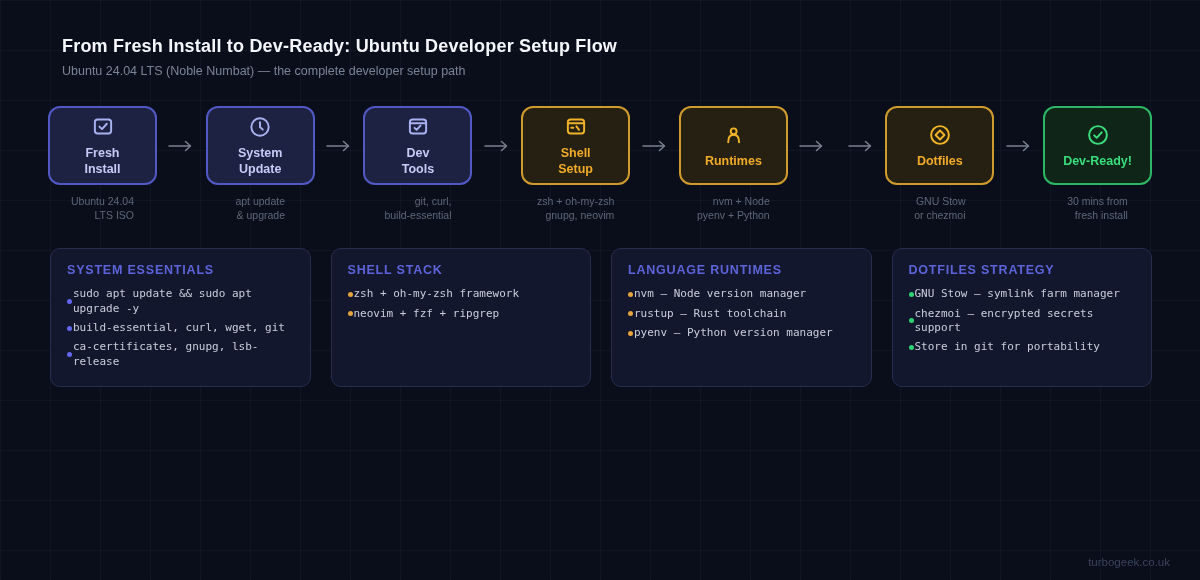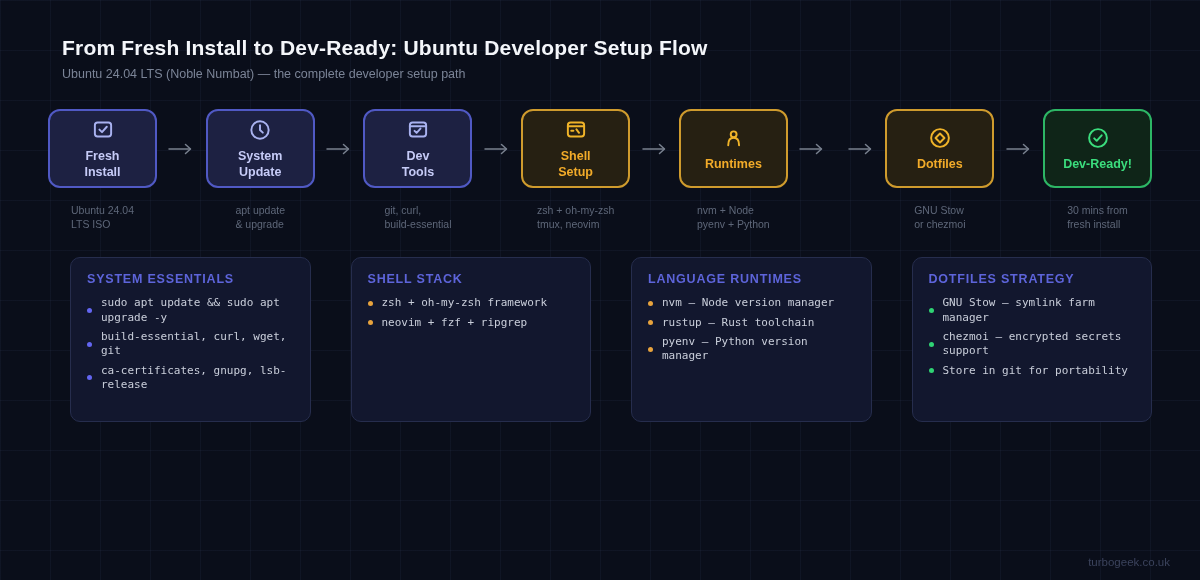--- a/index.html
+++ b/index.html
@@ -8,58 +8,58 @@
     font-family:"Liberation Sans", sans-serif;
     background-color:#0a0e1a;
     background-image:
       linear-gradient(rgba(100,122,182,0.07) 1px, transparent 1px),
       linear-gradient(90deg, rgba(100,122,182,0.07) 1px, transparent 1px);
     background-size:50px 50px;
     position:relative;
     color:#e8eaf2;
   }
   .header { padding:36px 62px 0 62px; }
-  .title { font-size:21px; font-weight:bold; color:#f4f6fa; letter-spacing:0.2px; }
+  .title { font-size:18px; font-weight:bold; color:#f4f6fa; letter-spacing:0.2px; }
   .subtitle { margin-top:7px; font-size:12.5px; color:#7b8497; }
 
   .flow { display:flex; align-items:flex-start; margin:28px 48px 0 48px; }
   .step { width:109px; flex:0 0 109px; display:flex; flex-direction:column; align-items:center; }
   .box {
     width:109px; height:79px; border-radius:12px;
     border:2px solid var(--bd); background:var(--bg);
     display:flex; flex-direction:column; align-items:center; justify-content:center;
     gap:6px;
   }
   .box svg { color:var(--icon); display:block; }
   .box .hole { fill:var(--bg); stroke:none; }
   .box-label {
     font-size:12.5px; font-weight:bold; color:var(--label);
     text-align:center; line-height:1.25; white-space:pre-line;
   }
   .caption {
-    margin-top:15px; font-size:10.5px; color:#5e6779; text-align:left;
+    margin-top:9px; font-size:10.5px; color:#5e6779; text-align:right;
     line-height:1.35; white-space:pre-line;
   }
   .arrow { flex:1 1 auto; height:79px; display:flex; align-items:center; justify-content:center; }
   .arrow svg { color:#79818f; }
 
   .theme-blue  { --bd:#5059c4; --bg:#1d2142; --label:#c6cbf7; --icon:#a9b2f0; }
   .theme-amber { --bd:#cf9b2d; --bg:#262012; --label:#f2ab29; --icon:#f0b429; }
   .theme-green { --bd:#2db665; --bg:#0f2518; --label:#3bdd7d; --icon:#3bdd7d; }
 
   .cards { display:flex; gap:20px; margin:26px 48px 0 50px; }
   .card {
     flex:1 1 0; background:#12172e; border:1px solid #262d4d; border-radius:10px;
-    padding:14px 16px 24px 16px; min-height:116px;margin-left:20px;
+    padding:14px 16px 12px 16px; min-height:116px;
   }
   .card-title {
     font-size:12.5px; font-weight:bold; letter-spacing:0.8px; color:#5d64da;
     margin-bottom:10px;
   }
-  .card-item { display:flex; align-items:center; gap:9px; margin-bottom:5px; }
+  .card-item { display:flex; align-items:center; gap:1px; margin-bottom:5px; }
   .dot { width:5px; height:5px; border-radius:50%; background:var(--dot); flex:0 0 5px; }
   .item-text {
     font-family:"DejaVu Sans Mono", monospace; font-size:11px; line-height:1.3;
     color:#c9ceda;
   }
   .accent-indigo { --dot:#6366f1; }
   .accent-amber  { --dot:#e8a33d; }
   .accent-green  { --dot:#2fd374; }
 
   .watermark { position:absolute; right:30px; bottom:12px; font-size:11.5px; color:#3b435c;margin-left:32px; }
@@ -140,21 +140,21 @@
       <svg width="26" height="26" viewBox="0 0 24 24" fill="none" stroke="currentColor" stroke-width="1.8" stroke-linecap="round" stroke-linejoin="round">
           <rect x="4.5" y="5" width="15" height="13" rx="2.5"></rect>
           <path d="M4.5 8.6h15"></path>
           <path d="M7.6 12.6h2"></path>
           <path d="M12.4 11.4l2.4 3.2"></path>
         </svg>
       <div class="box-label">Shell
 Setup</div>
     </div>
     <div class="caption">zsh + oh-my-zsh
-tmux, neovim</div>
+gnupg, neovim</div>
   </div>
 
   <div class="arrow">
     <svg width="26" height="12" viewBox="0 0 26 12" fill="none" stroke="currentColor" stroke-width="1.5" stroke-linecap="round" stroke-linejoin="round">
         <line x1="1" y1="6" x2="22" y2="6"></line>
         <path d="M17.5 1.5L22.5 6l-5 4.5"></path>
       </svg>
   </div>
 
   <div class="step">

